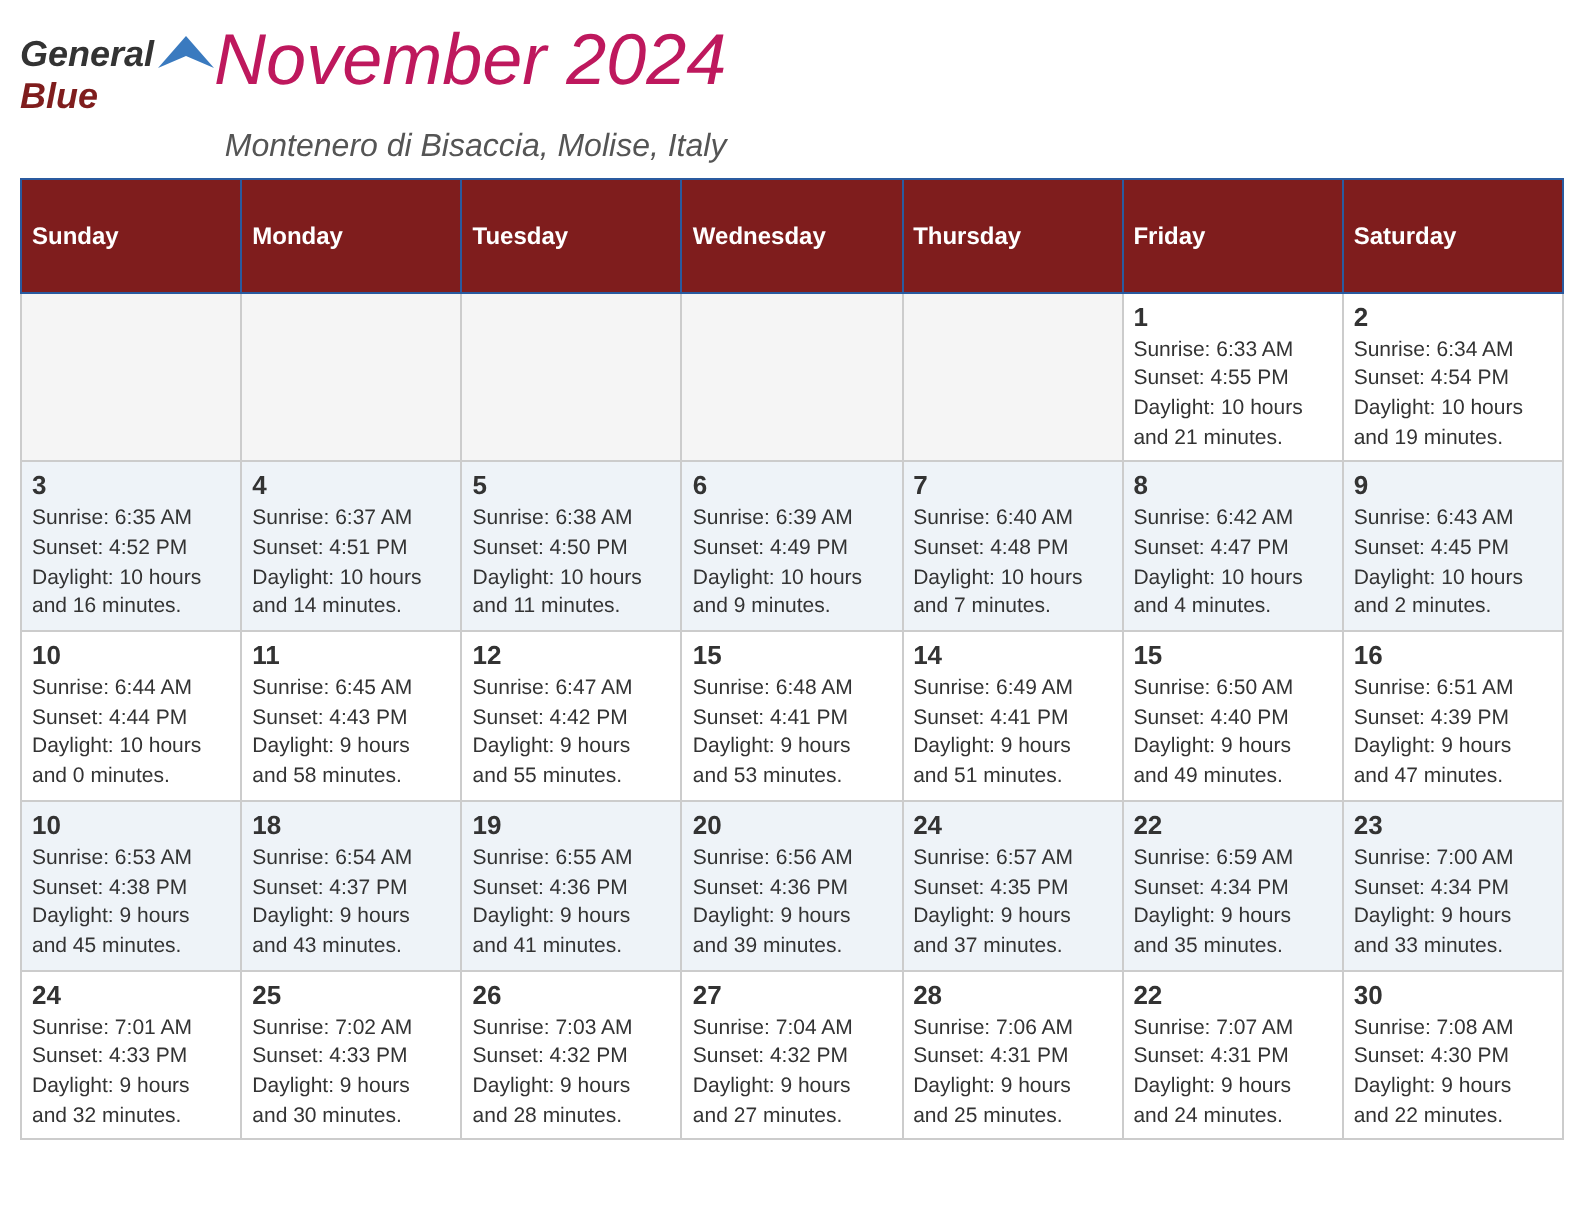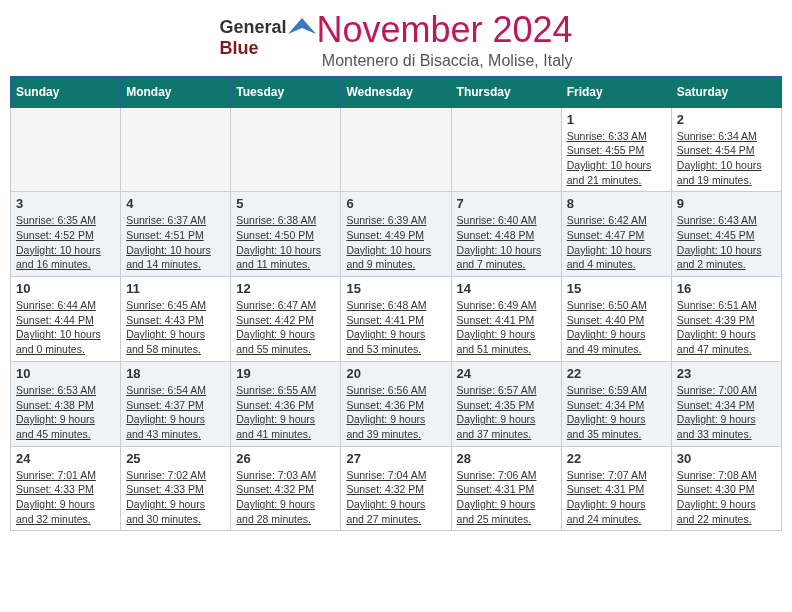--- a/index.html
+++ b/index.html
@@ -6,22 +6,23 @@
     body {
       font-family: Arial, sans-serif;
       background: #fff;
       width: 792px;
       min-height: 612px;
       padding: 10px;
     }
     .header {
       display: flex;
       align-items: flex-start;
-      justify-content: center;
+      justify-content: flex-start;
       margin-bottom: 6px;
+      font-style: italic;
     }
     .logo {
       display: flex;
       flex-direction: column;
       align-items: flex-start;
       margin-top: 6px;
     }
     .logo-row {
       display: flex;
       align-items: center;
@@ -31,32 +32,32 @@
     }
     .month-title {
       font-size: 36px;
       font-weight: normal;
       color: #be185d;
       line-height: 1.1;
     }
     .location-title {
       font-size: 16px;
       color: #555;
-      margin-top: 2px;
+      margin-top: 15px;
     }
     .calendar {
       width: 100%;
       border-collapse: collapse;
       font-size: 11px;
     }
     .calendar th {
-      background: #0f766e;
+      background: #7f1d1d;
       color: #fff;
       text-align: left;
-      padding: 8px 5px;
+      padding: 21px 5px;
       font-size: 12px;
       font-weight: bold;
       border: 1px solid #2a5a9f;
     }
     .calendar td {
       border: 1px solid #ccc;
       vertical-align: top;
       padding: 4px 5px;
       width: calc(100% / 7);
       height: 80px;
@@ -69,21 +70,20 @@
       font-size: 13px;
       font-weight: bold;
       color: #333;
       display: block;
       margin-bottom: 2px;
     }
     .day-info {
       color: #333;
       font-size: 10.5px;
       line-height: 1.4;
-      text-decoration: underline;
     }
     .alt-row td {
       background: #eef3f8;
     }
   </style>
 </head>
 <body>
 
 <div class="header">
   <div class="logo">

